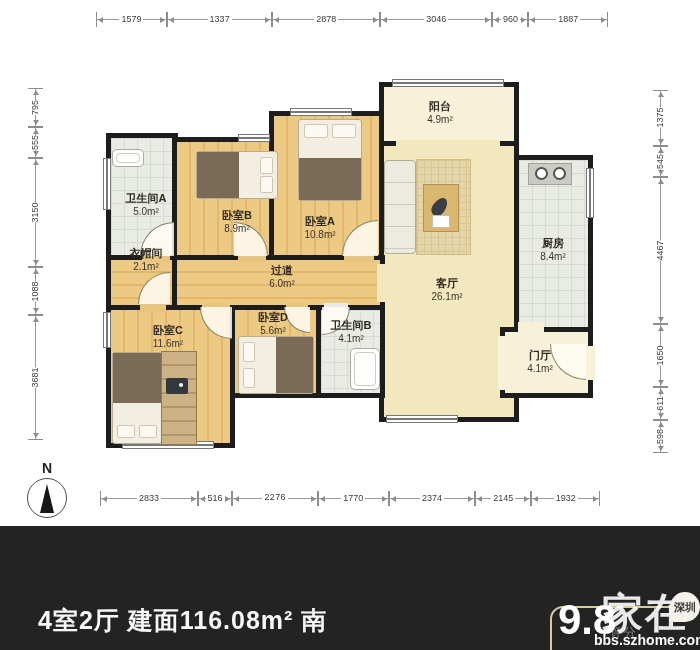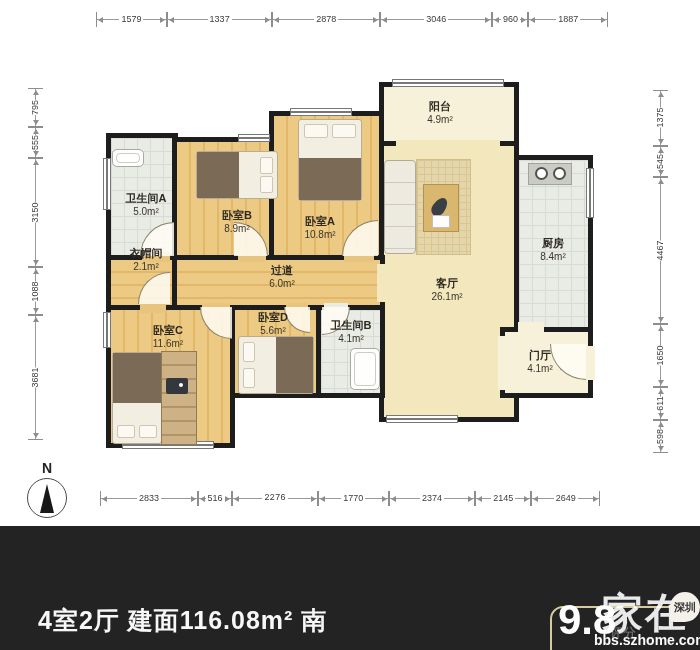--- a/index.html
+++ b/index.html
@@ -285,21 +285,21 @@
         <span class="num">2374</span>
         <i class="ah r"></i>
       </div>
       <div class="seg" style="flex-grow: 1194;">
         <i class="ah l"></i>
         <span class="num">2145</span>
         <i class="ah r"></i>
       </div>
       <div class="seg" style="flex-grow: 1672;">
         <i class="ah l"></i>
-        <span class="num">2649</span>
+        <span class="num">1932</span>
         <i class="ah r"></i>
       </div>
     </div>
   <div class="dim v" id="dim-left" style="left:28px;top:88px;width:15px;height:352px">
       <div class="seg" style="flex-grow: 795;">
         <i class="ah u"></i>
         <span class="num">795</span>
         <i class="ah d"></i>
       </div>
       <div class="seg" style="flex-grow: 555;">

